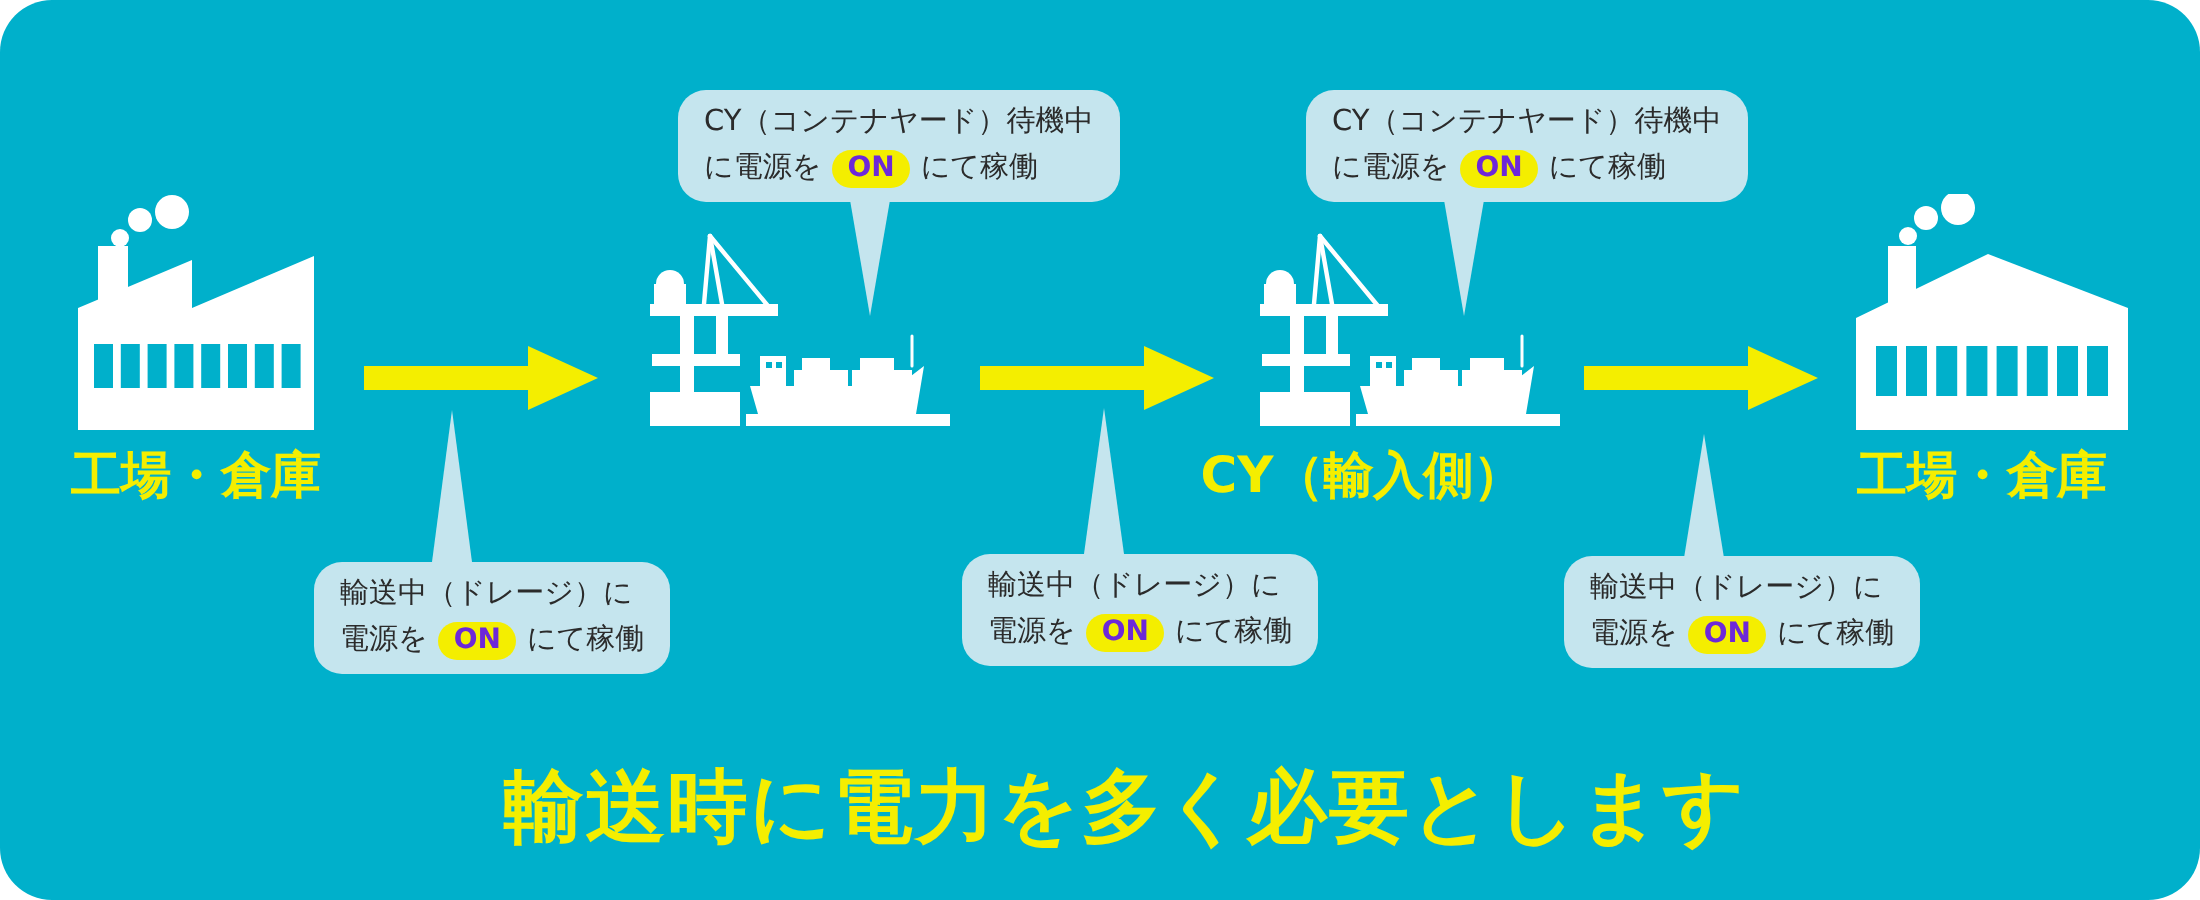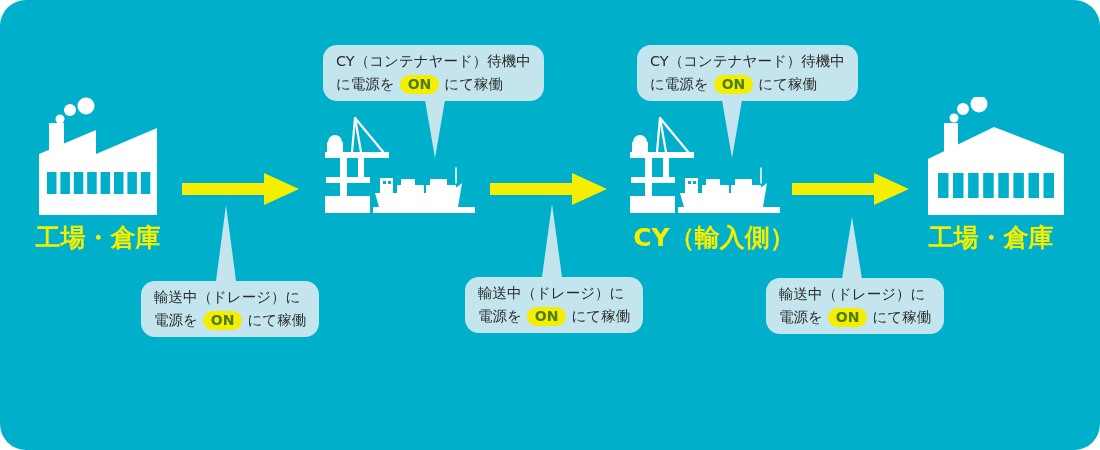--- a/index.html
+++ b/index.html
@@ -1,22 +1,22 @@
 <!DOCTYPE html>
 <html style="--page-bg: #ffffff; --panel-bg: #00b0cb; --accent-yellow: #f4ee00; --bubble-bg: #c5e5ee; --bubble-text: #2b2b2b; --icon-white: #ffffff;"><head>
 <meta charset="utf-8">
 <style>
   html,body{margin:0;padding:0;background:var(--page-bg,#fff);}
   body{font-family:"DejaVu Sans","Liberation Sans",sans-serif;}
   .panel{position:relative;width:1100px;height:450px;background:var(--panel-bg,#00b0cb);border-radius:26px;overflow:hidden;}
   .stage-icon{position:absolute;}
   .stage-label{position:absolute;top:221px;width:180px;text-align:center;color:var(--accent-yellow,#f4ee00);font-size:25px;font-weight:700;letter-spacing:0;}
   .flow-arrow{position:absolute;top:173px;width:118px;height:32px;}
-  .bubble{position:absolute;background:var(--bubble-bg,#c5e5ee);color:var(--bubble-text,#2b2b2b);border-radius:14px;padding:5px 13px;font-size:14.5px;line-height:23px;white-space:nowrap;}
-  .on-badge{display:inline-block;background:var(--accent-yellow,#f4ee00);color:#4d7c0f;font-weight:700;border-radius:10px;padding:0 8px;line-height:19px;font-size:14px;margin:0 5px;vertical-align:baseline;}
+  .bubble{position:absolute;background:var(--bubble-bg,#c5e5ee);color:var(--bubble-text,#2b2b2b);border-radius:14px;padding:5px 13px;font-size:14.5px;line-height:23px;white-space:nowrap;margin-left:16px;}
+  .on-badge{display:inline-block;background:var(--accent-yellow,#f4ee00);color:#6d28d9;font-weight:700;border-radius:10px;padding:0 8px;line-height:19px;font-size:14px;margin:0 5px;vertical-align:baseline;}
   .tail{position:absolute;width:0;height:0;}
   .tail-down{border-left:10px solid transparent;border-right:10px solid transparent;border-top:58px solid var(--bubble-bg,#c5e5ee);}
   .tail-up{border-left:10px solid transparent;border-right:10px solid transparent;border-bottom:76px solid var(--bubble-bg,#c5e5ee);}
   .footer-headline{position:absolute;left:25px;right:0;top:376px;text-align:center;color:var(--accent-yellow,#f4ee00);font-size:40px;font-weight:800;letter-spacing:1px;}
   .f-w{fill:var(--icon-white,#fff);}
   .f-bg{fill:var(--panel-bg,#00b0cb);}
   .s-w{stroke:var(--icon-white,#fff);stroke-linecap:round;fill:none;}
   .f-y{fill:var(--accent-yellow,#f4ee00);}
 </style>
 </head>
@@ -89,21 +89,21 @@
     <line class="s-w" x1="131" y1="56" x2="131" y2="71" stroke-width="1.5"></line>
     <path class="f-w" d="M50,81 L124,81 L137,71 L133,95 L54,95 Z"></path>
     <rect class="f-w" x="55" y="66" width="13" height="15"></rect>
     <rect class="f-w" x="72" y="73" width="27" height="8"></rect>
     <rect class="f-w" x="101" y="73" width="30" height="8"></rect>
     <rect class="f-w" x="76" y="67" width="14" height="6"></rect>
     <rect class="f-w" x="105" y="67" width="17" height="6"></rect>
     <rect class="f-bg" x="58" y="69" width="3" height="3"></rect>
     <rect class="f-bg" x="63" y="69" width="3" height="3"></rect>
   </svg>
-  <div class="stage-label" style="left:624px;">CY（輸入側）</div>
+  <div class="stage-label" style="left:591px;">CY（輸入側）</div>
 
   <svg class="flow-arrow" style="left:792px;" viewBox="0 0 118 32">
     <polygon class="f-y" points="0,10 82,10 82,0 117,16 82,32 82,22 0,22"></polygon>
   </svg>
 
   <svg class="stage-icon" style="left:928px;top:97px;" width="136" height="118" viewBox="0 0 136 118">
     <rect class="f-w" x="16" y="26" width="14" height="40"></rect>
     <circle class="f-w" cx="26" cy="21" r="4.5"></circle>
     <circle class="f-w" cx="35" cy="12" r="6"></circle>
     <circle class="f-w" cx="51" cy="7" r="8.5"></circle>
@@ -143,14 +143,15 @@
   </div>
   <div class="bubble" style="left:465px;top:277px;">
     <div>輸送中（ドレージ）に</div>
     <div><span>電源を</span><span class="on-badge">ON</span><span>にて稼働</span></div>
   </div>
   <div class="bubble" style="left:766px;top:278px;">
     <div>輸送中（ドレージ）に</div>
     <div><span>電源を</span><span class="on-badge">ON</span><span>にて稼働</span></div>
   </div>
 
+  <div class="footer-headline">輸送時に電力を多く必要とします</div>
 
 </div>
 
 </body></html>

